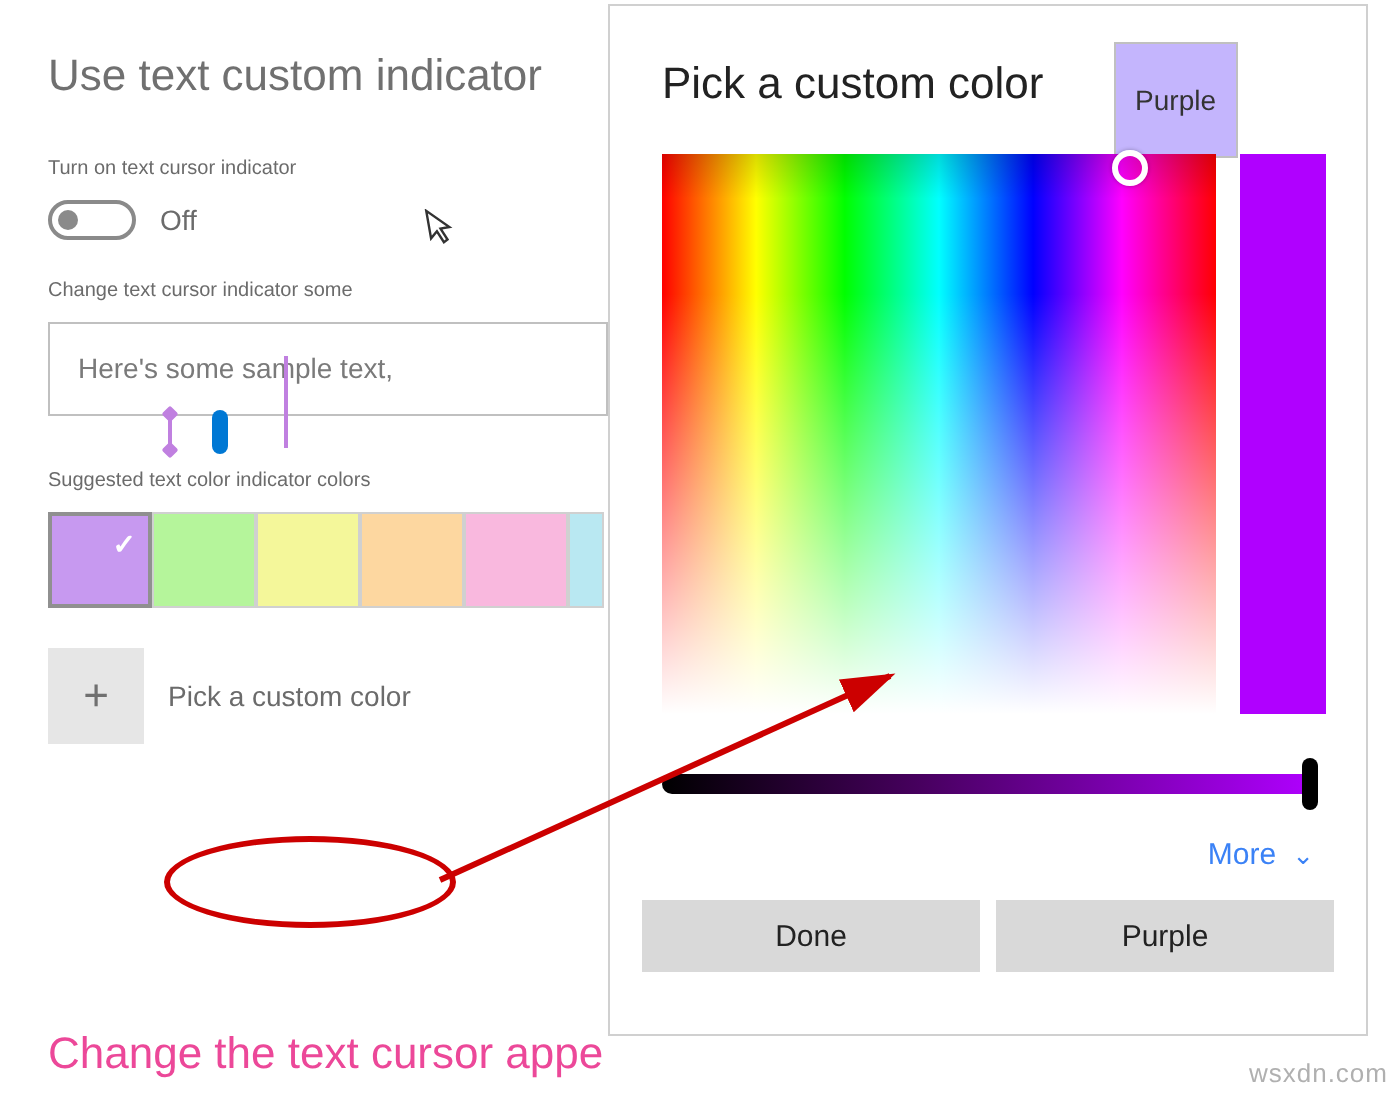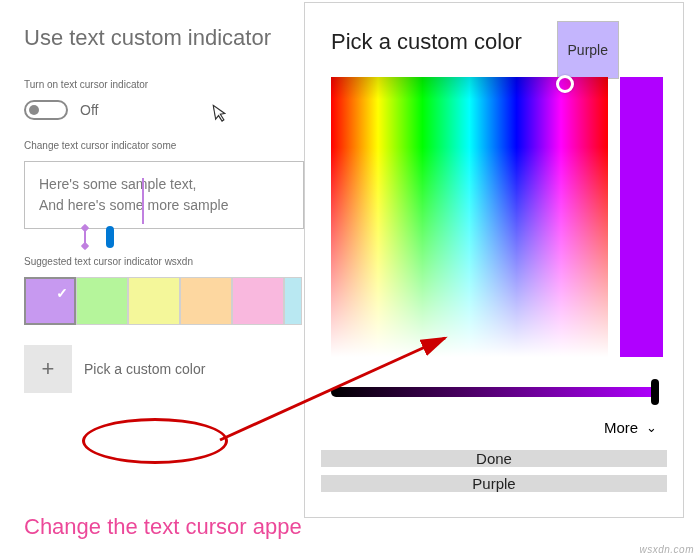--- a/index.html
+++ b/index.html
@@ -44,62 +44,61 @@
   linear-gradient(to bottom, rgba(255,255,255,0) 0%, rgba(255,255,255,0) 25%, rgba(255,255,255,1) 100%),
   linear-gradient(to right, #ff0000 0%, #ffff00 17%, #00ff00 33%, #00ffff 50%, #0000ff 67%, #ff00ff 83%, #ff0000 100%);
 }
 .cp-gradient-overlay { position: absolute; inset: 0; background: linear-gradient(to bottom, rgba(0,0,0,0.15) 0%, rgba(0,0,0,0) 8%, rgba(0,0,0,0) 100%); }
 .cp-cursor { position: absolute; right: 34px; top: -2px; width: 18px; height: 18px; border: 3px solid #fff; border-radius: 50%; box-shadow: 0 0 2px rgba(0,0,0,.3); }
 .cp-preview { width: 44px; height: 280px; background: #b000ff; }
 
 .cp-value-slider { margin: 30px 26px 0 26px; height: 10px; border-radius: 5px; background: linear-gradient(to right, #000 0%, #480060 40%, #b000ff 100%); position: relative; }
 .cp-value-thumb { position: absolute; right: -2px; top: -8px; width: 8px; height: 26px; background: #000; border-radius: 4px; }
 
-.cp-more { text-align: right; padding: 22px 26px 14px 0; font-size: 15px; color: #000000; display: flex; justify-content: flex-end; align-items: center; gap: 8px; }
+.cp-more { text-align: right; padding: 22px 26px 14px 0; font-size: 15px; color: #3b82f6; display: flex; justify-content: flex-end; align-items: center; gap: 8px; }
 .cp-more .chev { font-size: 13px; }
 
-.cp-buttons { display: flex; gap: 8px; padding: 0 16px 16px 16px; flex-direction: column; }
+.cp-buttons { display: flex; gap: 8px; padding: 0 16px 16px 16px; }
 .cp-btn { flex: 1; height: 36px; background: #d9d9d9; border: none; font-size: 15px; color: #222; display: flex; align-items: center; justify-content: center; }
 
 
 .cursor-pointer { position: absolute; left: 214px; top: 103px; font-size: 16px; color: #333; transform: rotate(-10deg); }
 .red-ellipse { position: absolute; left: 82px; top: 418px; width: 146px; height: 46px; border: 3px solid #cc0000; border-radius: 50%; pointer-events: none; }
 .red-arrow { position: absolute; left: 210px; top: 330px; width: 250px; height: 120px; pointer-events: none; }
 
-.watermark { position: absolute; right: 6px; bottom: 3px; font-size: 10px; color: #b0b0b0; letter-spacing: .5px; font-style: italic; }
+.watermark { position: absolute; right: 6px; bottom: 14px; font-size: 13px; color: #b0b0b0; letter-spacing: .5px; }
 </style>
 </head>
 <body>
 
 <div class="settings-panel">
 
   <div class="section-title">Use text custom indicator</div>
 
   <div class="setting-label">Turn on text cursor indicator</div>
   <div class="toggle-row">
     <div class="toggle"></div>
     <div class="toggle-label">Off</div>
   </div>
 
   <div class="setting-label">Change text cursor indicator some</div>
 
   <div class="sample-box">
     <div>Here's some sample text,</div>
-    <div>And here's some more sample</div>
     <div class="cursor-ind"></div>
   </div>
 
   <div class="slider-row">
     <div class="slider-track">
       <div class="slider-marker" style="left:0"></div>
       <div class="slider-thumb"></div>
     </div>
   </div>
 
-  <div class="setting-label">Suggested text cursor indicator wsxdn</div>
+  <div class="setting-label">Suggested text color indicator colors</div>
   <div class="swatches">
     <div class="swatch selected"></div>
     <div class="swatch" style="background:#b5f59b"></div>
     <div class="swatch" style="background:#f4f79a"></div>
     <div class="swatch" style="background:#fdd7a0"></div>
     <div class="swatch" style="background:#f9b8de"></div>
     <div class="swatch" style="background:#b9e8f2;width:18px"></div>
   </div>
 
   <div class="custom-color-row">

